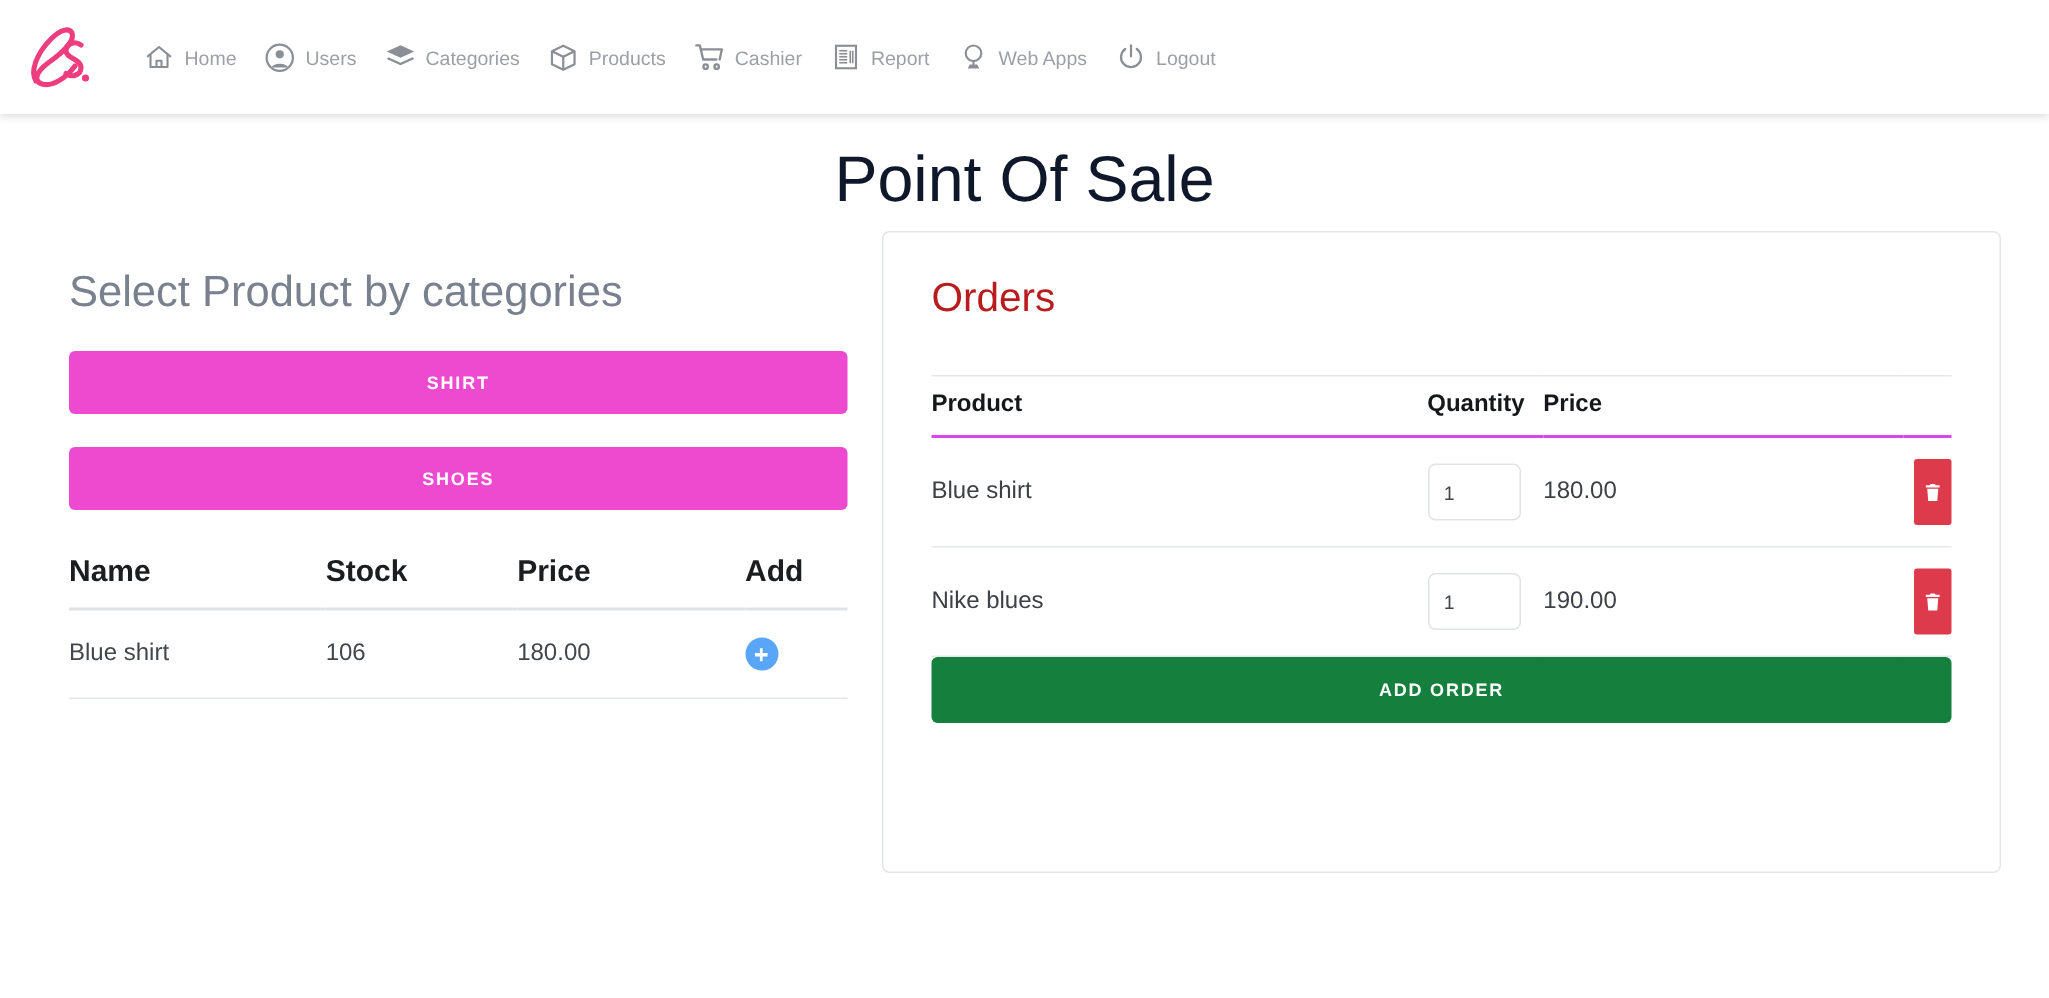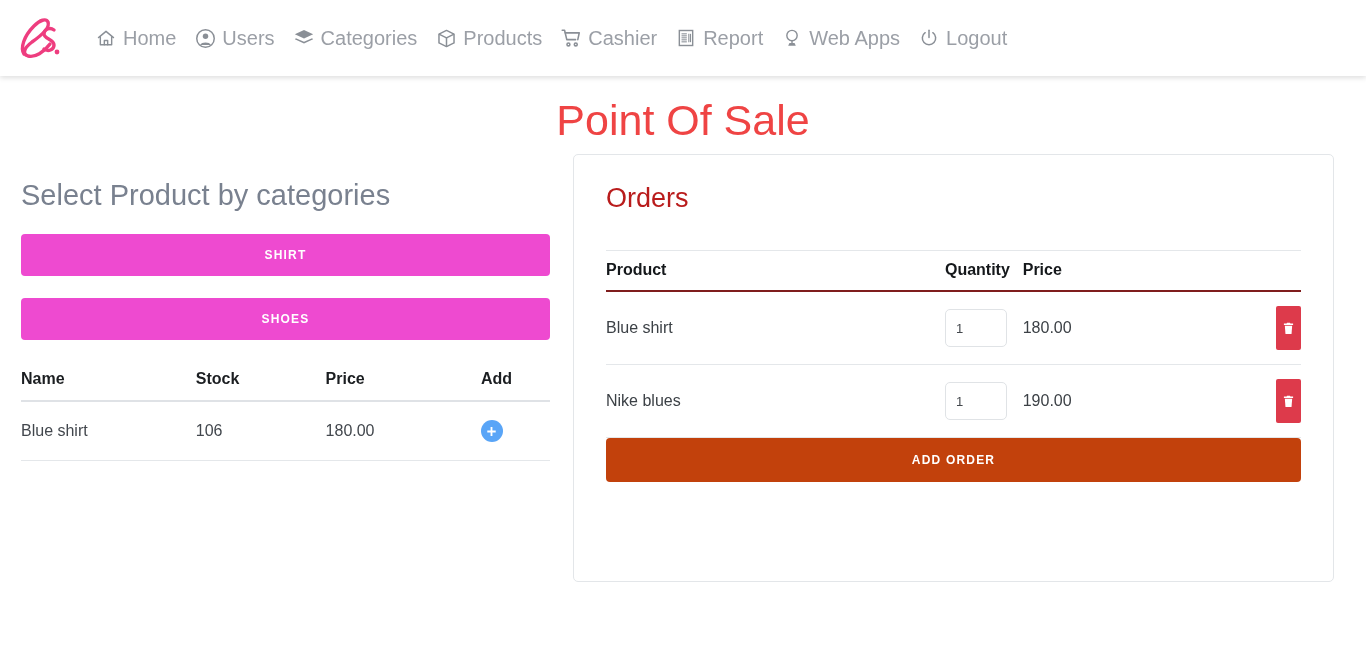--- a/index.html
+++ b/index.html
@@ -37,57 +37,58 @@
     display: flex;
     align-items: center;
     gap: 0px;
   }
   .nav-item {
     display: flex;
     align-items: center;
     gap: 6px;
     padding: 4px 9px;
     color: #9b9fa6;
-    font-size: 20px;
+    font-size: 13px;
     text-decoration: none;
     white-space: nowrap;
     cursor: pointer;
   }
   .nav-item .nav-ico {
     display: inline-flex;
     width: 22px;
     height: 22px;
     align-items: center;
     justify-content: center;
     color: #8a8f96;
   }
   .nav-item .nav-ico svg { display: block; }
 
   
   .page-title {
     text-align: center;
     font-size: 43px;
     font-weight: 400;
-    color: #ef4444;
+    color: #0f172a;
     margin: 20px 0 0 0;
     letter-spacing: 0px;
   }
 
   .content {
     position: relative;
     display: flex;
     align-items: flex-start;
     padding: 0;
   }
 
   
   .left-col {
     width: 578px;
     padding: 0 22px 16px 21px;
     padding-top: 34px;
+    margin-left: 25px;
   }
   .left-heading {
     font-size: 29px;
     color: #79818f;
     font-weight: 400;
     margin: 0 0 22px 0;
   }
   .cat-btn {
     display: block;
     width: 100%;
@@ -106,21 +107,21 @@
   }
   .cat-btn:last-of-type { margin-bottom: 0; }
 
   .prod-table {
     width: 100%;
     border-collapse: collapse;
     margin-top: 22px;
   }
   .prod-table th {
     text-align: left;
-    font-size: 16px;
+    font-size: 20px;
     font-weight: bold;
     color: #1b1e21;
     padding: 8px 0 12px 0;
     border-bottom: 2px solid #dfe2e6;
   }
   .prod-table td {
     font-size: 16px;
     color: #42474d;
     padding: 18px 0 18px 0;
     border-bottom: 1px solid #e4e7ea;
@@ -169,21 +170,21 @@
     width: 100%;
     border-collapse: collapse;
   }
   .order-table th {
     text-align: left;
     font-size: 16px;
     font-weight: bold;
     color: #15181b;
     padding: 10px 0 11px 0;
     border-top: 1px solid #e4e7ea;
-    border-bottom: 2px solid #7f1d1d;
+    border-bottom: 2px solid #d946ef;
   }
   .order-table td {
     font-size: 16px;
     color: #3c4146;
     padding: 14px 0 14px 0;
     border-bottom: 1px solid #e4e7ea;
     vertical-align: middle;
   }
   .oc-product  { width: 344px; }
   .oc-qty      { width: 78px; }
@@ -221,21 +222,21 @@
     font-size: 23px;
     color: #777f8d;
     font-weight: 400;
     margin: 22px 0 18px 0;
   }
   .add-order-btn {
     display: block;
     width: 100%;
     border: none;
     border-radius: 4px;
-    background: #c2410c;
+    background: #15803d;
     color: #ffffff;
     font-size: 12px;
     font-weight: bold;
     letter-spacing: 1.2px;
     padding: 15px 8px;
     cursor: pointer;
     font-family: "Liberation Sans", sans-serif;
   }
 </style>
 </head>

